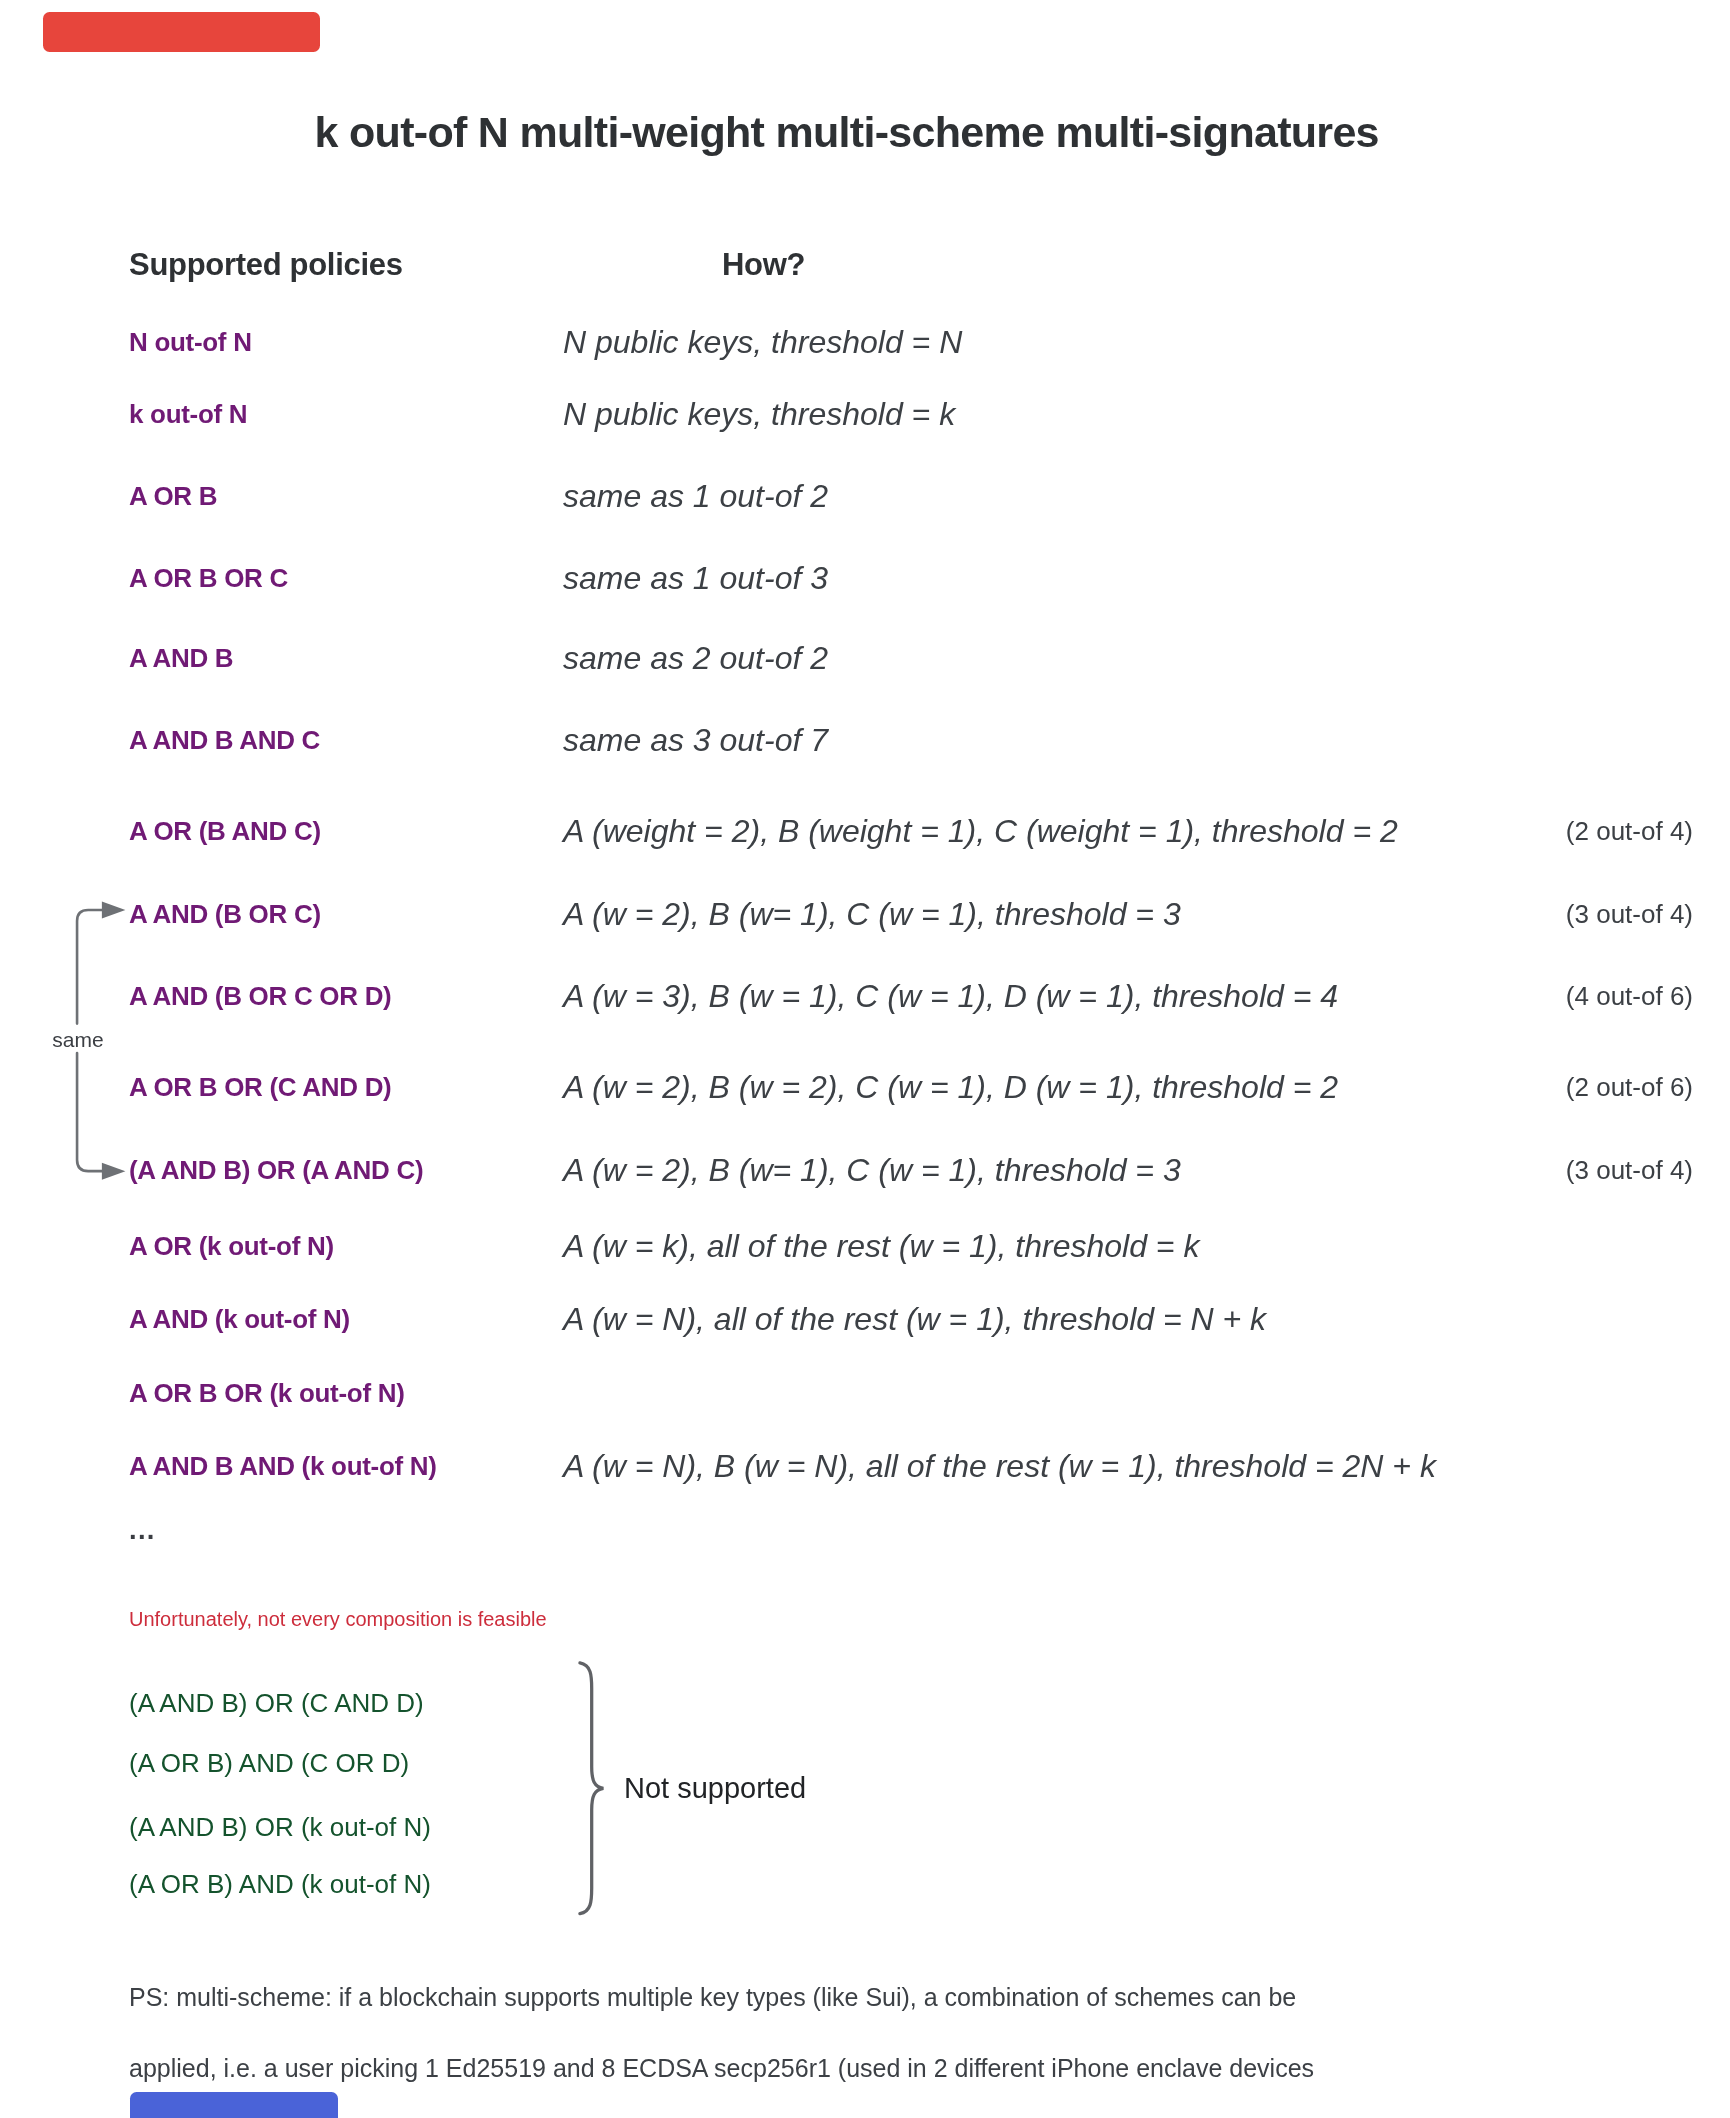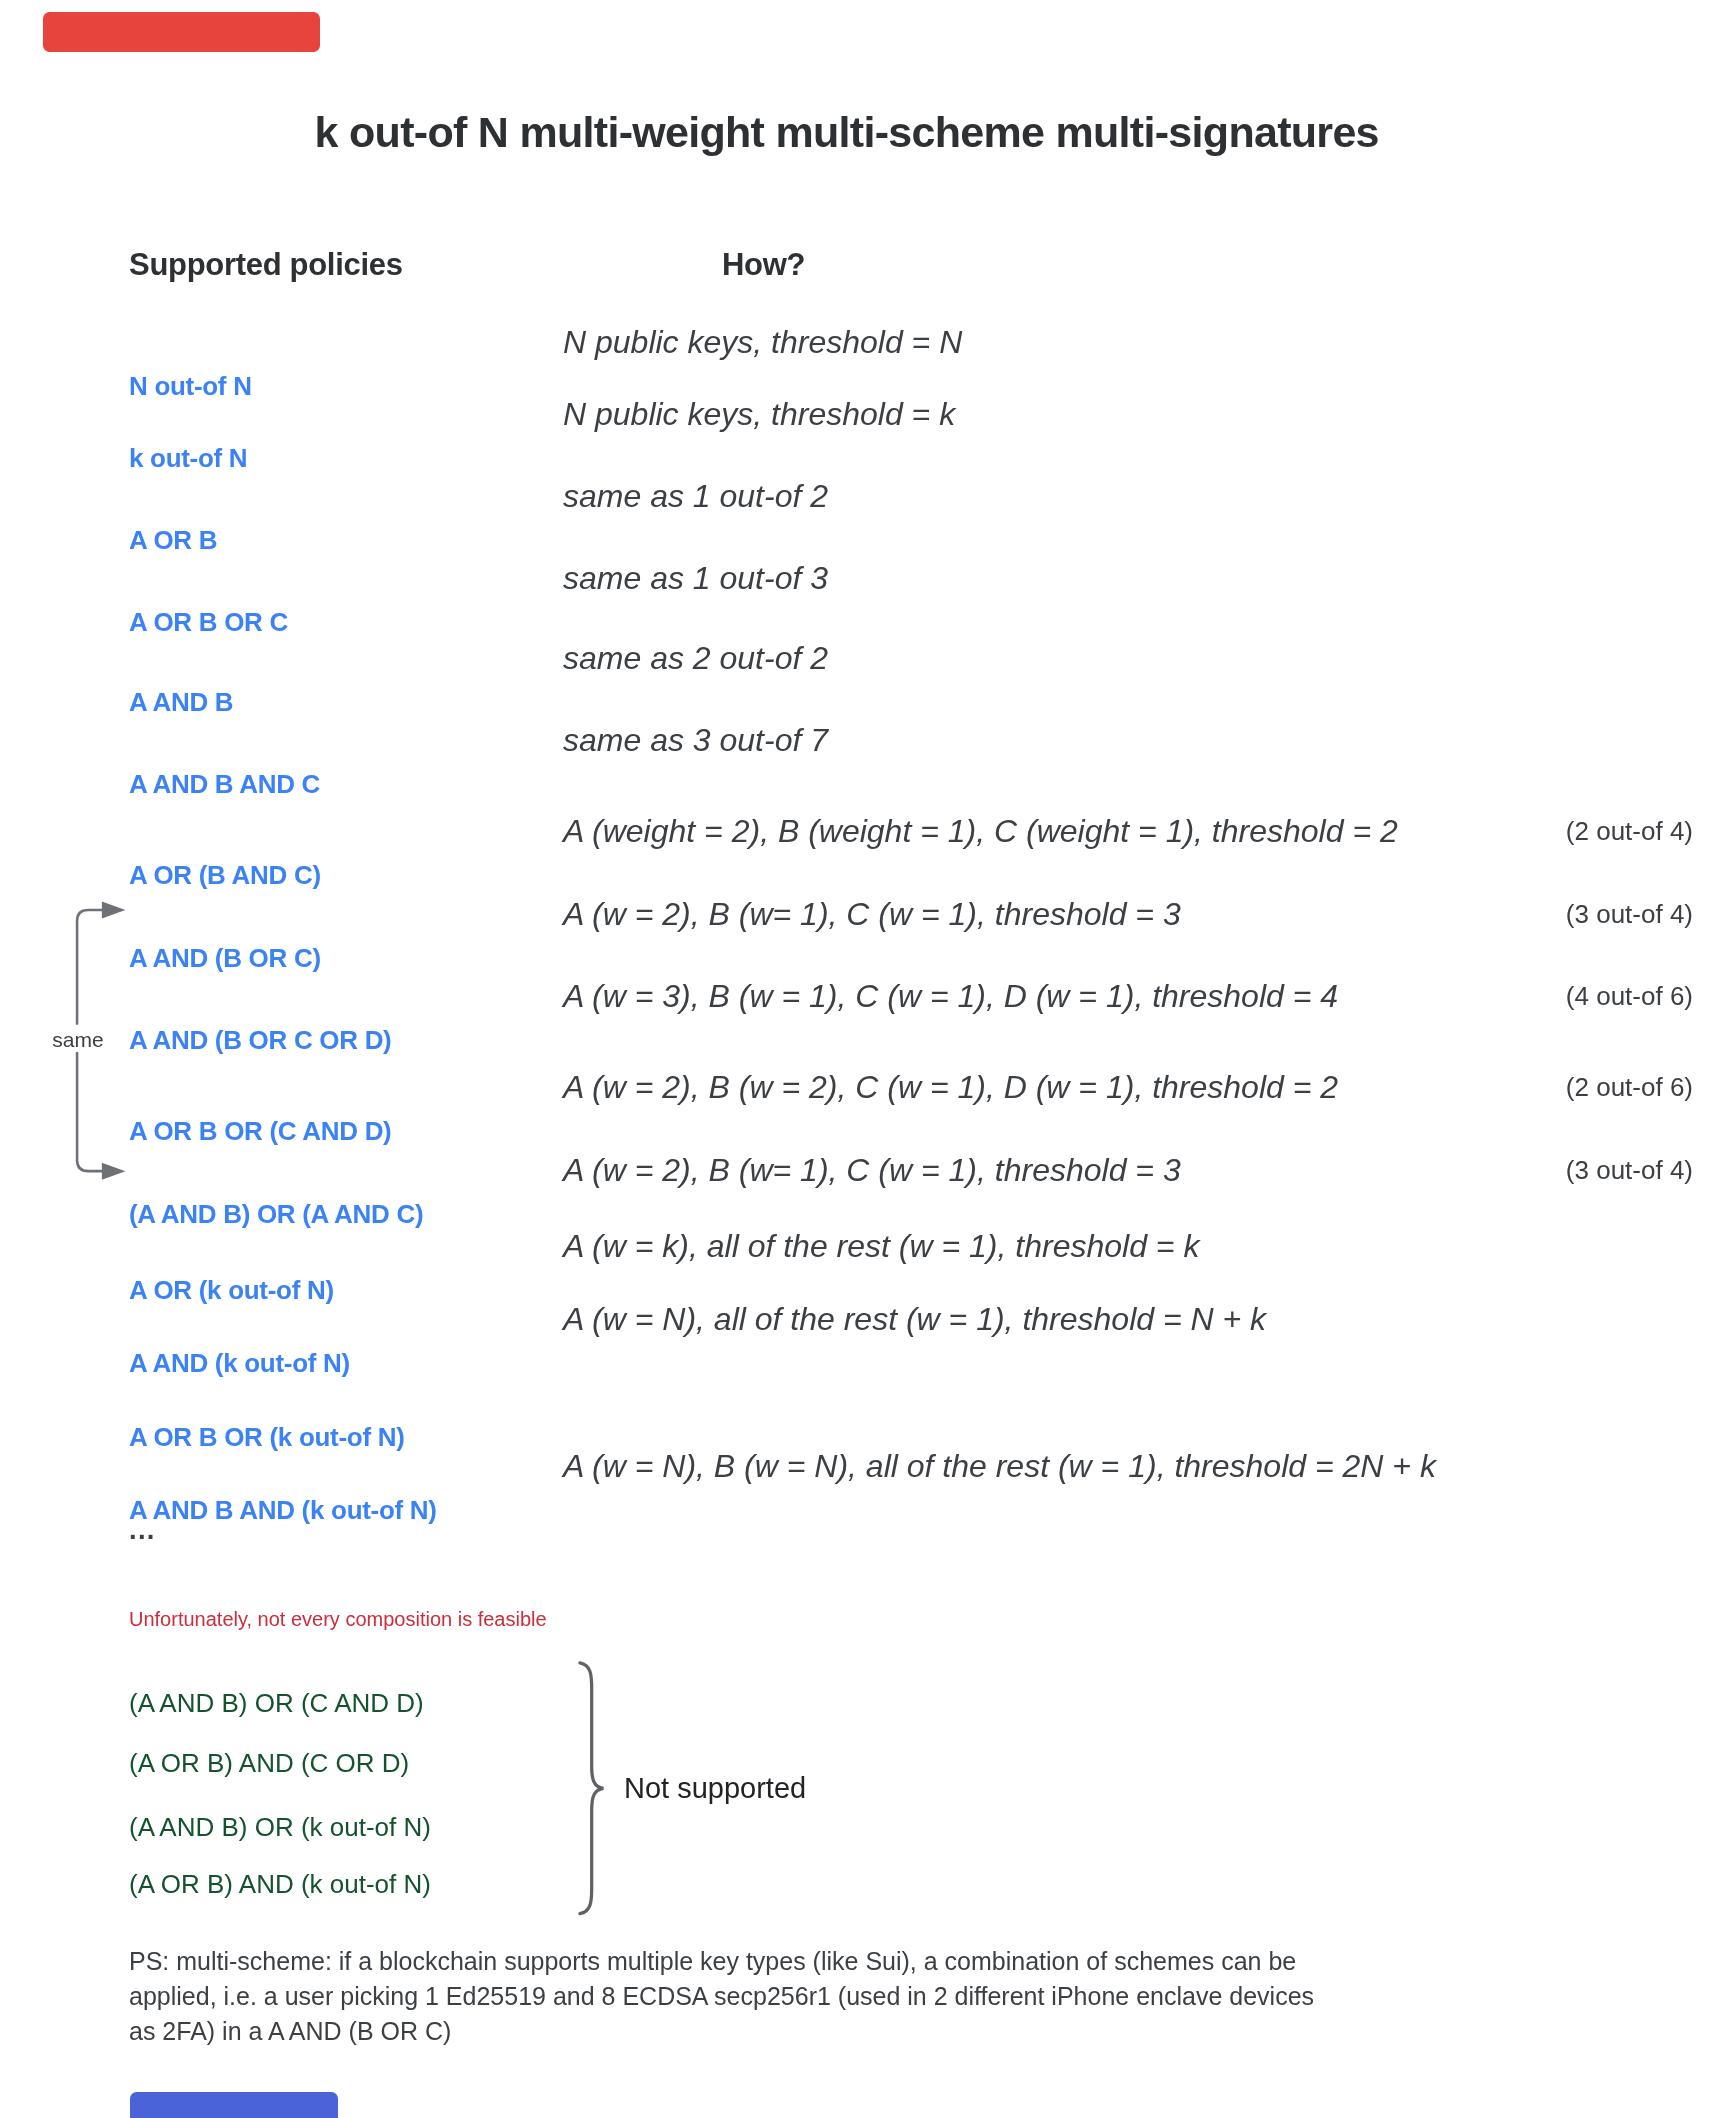--- a/index.html
+++ b/index.html
@@ -18,30 +18,30 @@
   }
   .col-header { font-size:31px; font-weight:bold; color:#2e3134; letter-spacing:-0.3px; }
   #hdr-policies { left:129px; top:247px; }
   #hdr-how { left:722px; top:247px; }
   .row {
     position:absolute; left:129px; width:1564px;
     display:flex; align-items:flex-start; line-height:31px;
   }
   .policy {
     width:434px; flex:0 0 434px;
-    font-size:26px; font-weight:bold; letter-spacing:-0.3px; color:#3b82f6;margin-top:44px;
+    font-size:26px; font-weight:bold; letter-spacing:-0.3px; color:#701a75;
   }
   .how { flex:1 1 auto; font-size:32px; color:#3c4045;font-style:italic; }
   .note { flex:0 0 196px; width:196px; text-align:right; font-size:26px; color:#3c4045; }
   #ellipsis { left:129px; top:1514px; font-size:27.4px; font-weight:bold; letter-spacing:1.3px; color:#3a3d42; }
   #same-label { left:38px; top:1028px; width:80px; text-align:center; font-size:21px; color:#3b3e43; }
   #red-heading { left:129px; top:1608px; font-size:20px; color:#cd2d3c; }
   .red-item { position:absolute; left:129px; font-size:26px; color:#14532d; }
   #not-supported { left:624px; top:1772px; font-size:29px; color:#212326; }
-  .ps-line { font-size:25px; line-height:35px; color:#3c4045; }
+  .ps-line { font-size:25px; line-height:35px; color:#3c4045;margin-top:36px; }
   #ps { left:129px; top:1944px; width:1522px; }
   #top-red-bar { left:43px; top:11.8px; width:277px; height:40px; border-radius:6.5px; background:#e7453c; }
   #bottom-blue-bar { left:130px; top:2092px; width:208px; height:38px; border-radius:6.5px; background:#4a63d8; }
   svg { position:absolute; overflow:visible; }
 </style>
 </head>
 <body>
 
 <div id="page">
 

